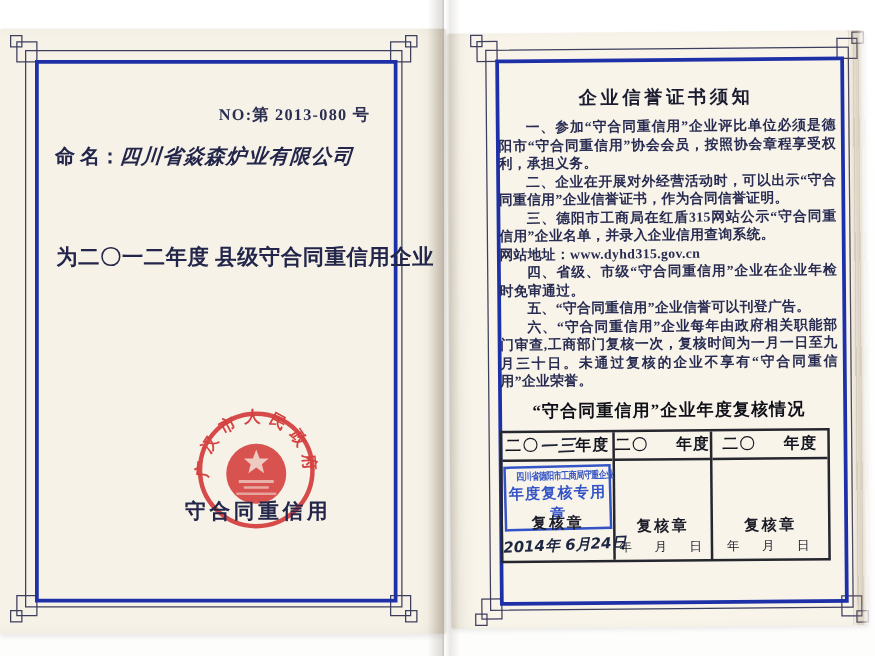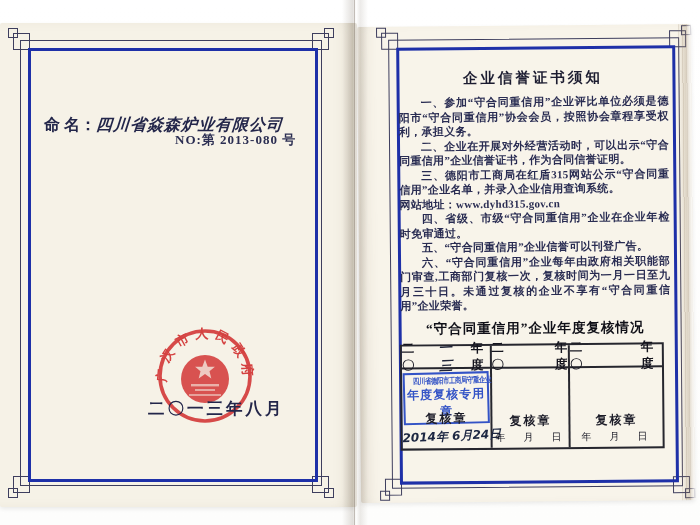--- a/index.html
+++ b/index.html
@@ -19,21 +19,21 @@
   .pr-outer{left:31px;top:13px;width:289px;height:447px;}
   .pr-inner{left:39px;top:21px;width:273px;height:431px;}
   .fc{position:absolute;width:15px;height:15px;border:1.5px solid #3e3e5e;background:transparent;}
   .fc::before{content:"";position:absolute;width:8px;height:8px;border:1.5px solid #3e3e5e;}
   .fc-tl{left:-8px;top:-8px;}   .fc-tl::before{left:-6px;top:-6px;}
   .fc-tr{right:-8px;top:-8px;}  .fc-tr::before{right:-6px;top:-6px;}
   .fc-bl{left:-8px;bottom:-8px;}  .fc-bl::before{left:-6px;bottom:-6px;}
   .fc-br{right:-8px;bottom:-8px;} .fc-br::before{right:-6px;bottom:-6px;}
 
   
-  .no-line{position:absolute;left:175px;top:60px;font-size:13px;font-weight:bold;color:#2b2e52;letter-spacing:1px;margin-top:48px;}
+  .no-line{position:absolute;left:175px;top:60px;font-size:13px;font-weight:bold;color:#2b2e52;letter-spacing:1px;}
   .name-line{position:absolute;left:44px;top:92px;font-size:16px;font-weight:bold;color:#23264a;white-space:nowrap;}
   .handwriting{font-style:italic;transform:skewX(-4deg);display:inline-block;letter-spacing:1px;}
   .award-line{position:absolute;left:45px;top:171px;font-size:17px;font-weight:bold;color:#23264a;letter-spacing:.5px;white-space:nowrap;}
   .issue-line{position:absolute;left:60px;top:290px;font-size:15.5px;font-weight:bold;color:#23264a;letter-spacing:3px;}
   .seal-svg{position:absolute;left:147px;top:295px;width:116px;height:116px;z-index:2;opacity:.93;}
   .date-line{position:absolute;left:148px;top:375px;font-size:16.5px;font-weight:bold;color:#23264a;letter-spacing:3px;z-index:3;}
 
   
   .notice-title{position:absolute;left:39px;top:43px;width:273px;text-align:center;font-size:14.5px;
                 font-weight:bold;color:#1c1c30;letter-spacing:3px;}
@@ -42,21 +42,21 @@
                  text-indent:2em;letter-spacing:.3px;}
   .notice-body p.website{text-indent:0;}
   .review-title{position:absolute;left:39px;top:294px;width:273px;text-align:center;font-size:13.5px;
                 font-weight:bold;color:#101018;letter-spacing:1px;}
   .rtable{position:absolute;left:40px;top:318px;width:260px;height:102px;display:flex;
           border:2px solid #26262e;}
   .rcol{display:flex;flex-direction:column;}
   .rcol1{width:88px;} .rcol2{width:76px;} .rcol3{width:92px;}
   .rcol + .rcol{border-left:2px solid #26262e;}
   .rhead{height:21px;border-bottom:2px solid #26262e;display:flex;align-items:center;justify-content:center;
-         font-weight:bold;font-size:12.5px;color:#15151f;letter-spacing:1px;gap:14px;}
+         font-weight:bold;font-size:12.5px;color:#15151f;letter-spacing:1px;}
   .year-fill{display:inline-block;min-width:22px;text-align:center;font-style:italic;color:#1f2438;
              font-size:13.5px;transform:rotate(-2deg);}
   .rbody{flex:1;position:relative;border-radius:12px;}
   .stamp{position:absolute;left:50%;top:3px;transform:translateX(-50%) rotate(-1deg);width:82px;
          border:2px solid #3353c6;color:#3353c6;text-align:center;padding:1px 0 2px;}
   .stamp .l1{font-size:8px;font-weight:bold;white-space:nowrap;transform:scaleX(.8);letter-spacing:-.5px;}
   .stamp .l2{font-size:12px;font-weight:bold;letter-spacing:1px;}
   .rfoot{position:absolute;left:0;right:0;bottom:3px;text-align:center;}
   .seal-label{font-size:12px;font-weight:bold;color:#1c1c28;letter-spacing:2px;}
   .rdate{font-size:10px;font-weight:normal;color:#1c1c28;letter-spacing:4px;margin-top:1px;white-space:nowrap;}
@@ -82,40 +82,41 @@
       <div class="fc fc-tr"></div>
       <div class="fc fc-bl"></div>
       <div class="fc fc-br"></div>
     </div>
     <div class="frame-inner pl-inner"></div>
 
     <div class="no-line">NO:第 2013-080 号</div>
 
     <div class="name-line"><span>命 名：</span><span class="handwriting">四川省焱森炉业有限公司</span></div>
 
+    <div class="award-line">为二〇一二年度 县级守合同重信用企业</div>
 
 
     <svg class="seal-svg" viewBox="-58 -58 116 116">
       <circle cx="0" cy="0" r="45" fill="none" stroke="#d23434" stroke-width="3.6" opacity=".95"></circle>
       <g opacity=".9">
         <circle cx="0" cy="3" r="24" fill="#d23434"></circle>
         <polygon points="0,-16 3,-8 11,-8 5,-3 7,5 0,0 -7,5 -5,-3 -11,-8 -3,-8" fill="#f6f2e7" opacity=".75" transform="translate(0,-2) scale(0.9)"></polygon>
         <rect x="-14" y="8" width="28" height="2.4" fill="#f6f2e7" opacity=".6"></rect>
         <rect x="-10" y="13" width="20" height="2" fill="#f6f2e7" opacity=".55"></rect>
         <rect x="-16" y="18" width="32" height="2" fill="#f6f2e7" opacity=".5"></rect>
       </g>
       <defs>
           <path id="sealArc" d="M -36 14 A 38.5 38.5 0 1 1 36 14" fill="none"></path>
         </defs>
       <text font-size="13" font-weight="bold" fill="#d23434" letter-spacing="6" font-family="Liberation Serif, DejaVu Serif, serif">
         <textPath href="#sealArc" startOffset="50%" text-anchor="middle">广汉市人民政府</textPath>
       </text>
     </svg>
 
-    <div class="date-line">二〇一三年八月</div>
+    <div class="date-line">守合同重信用</div>
   </div>
 
   <div class="page page-right">
     <div class="stack-edge"></div>
     <div class="frame-outer pr-outer">
       <div class="fc fc-tl"></div>
       <div class="fc fc-tr"></div>
       <div class="fc fc-bl"></div>
       <div class="fc fc-br"></div>
     </div>

